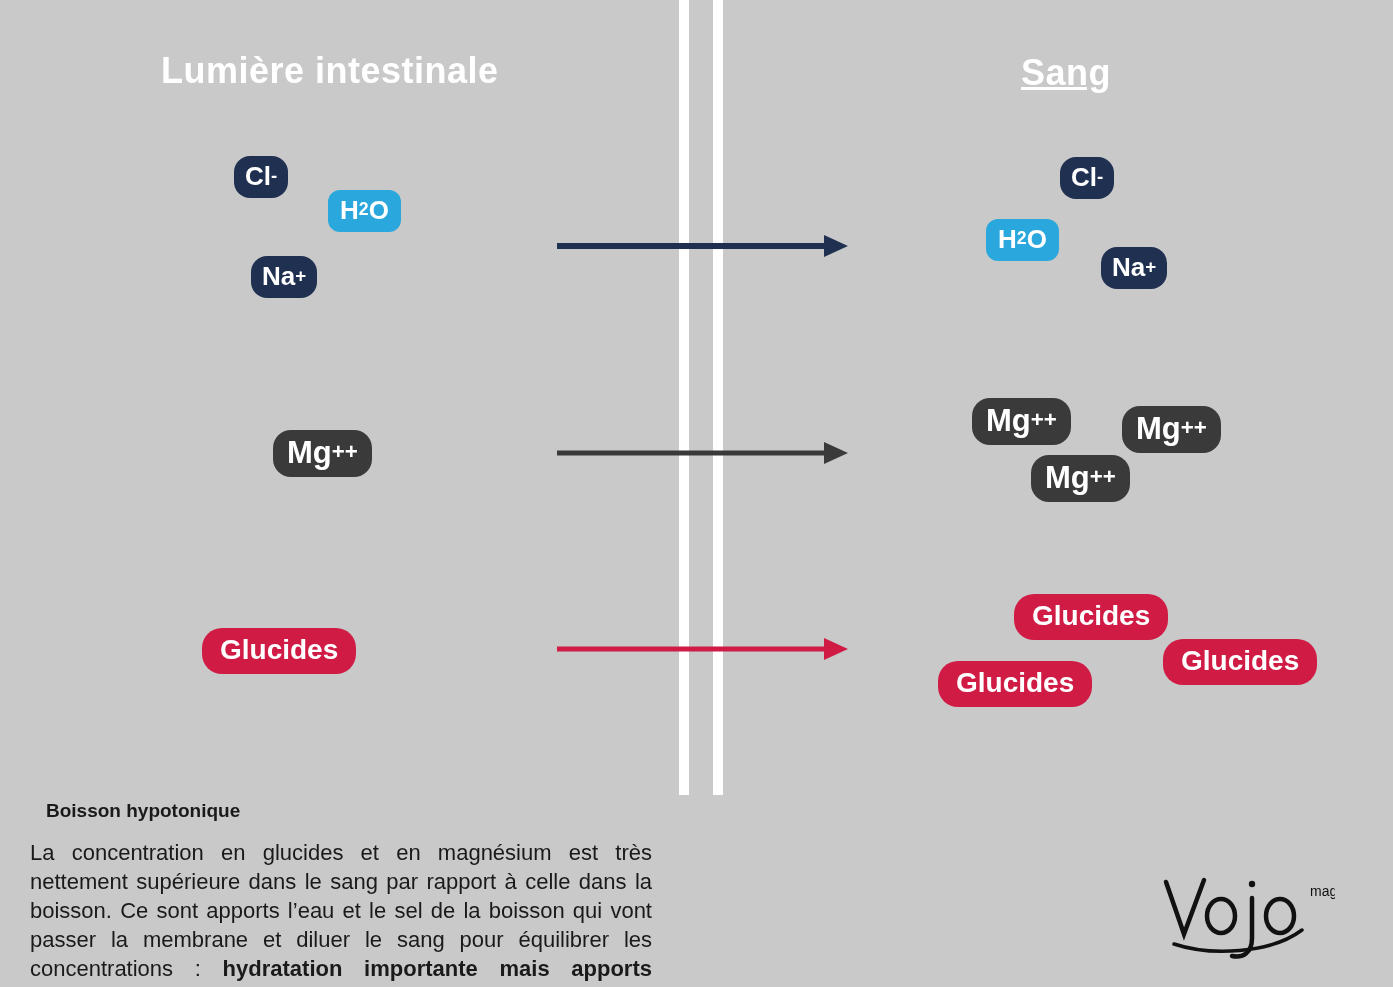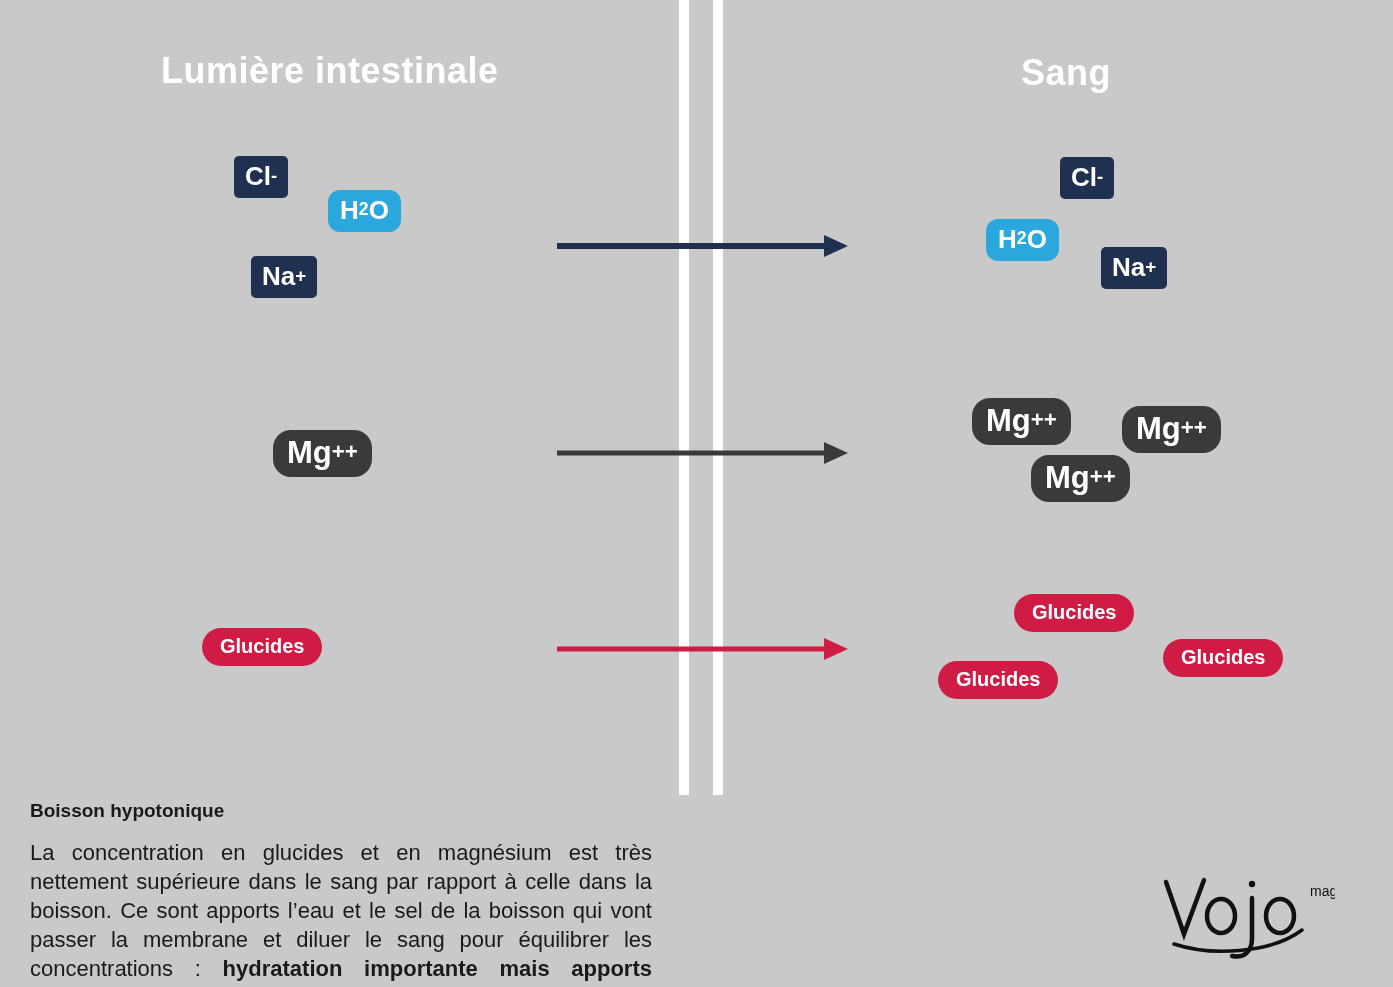--- a/index.html
+++ b/index.html
@@ -35,56 +35,56 @@
   
   .col-title {
     position: absolute;
     color: #ffffff;
     font-size: 36px;
     font-weight: bold;
     letter-spacing: 0.5px;
     white-space: nowrap;
   }
   .col-title.left  { left: 161px; top: 50px; }
-  .col-title.right { left: 1021px; top: 52px; }
+  .col-title.right { left: 1021px; top: 52px; text-decoration: underline; }
 
   
   .chip {
     position: absolute;
     color: #ffffff;
     font-weight: bold;
     white-space: nowrap;
     display: flex;
     align-items: center;
     justify-content: center;
     line-height: 1;
     box-sizing: border-box;
   }
   .chip.ion {          
     background: #1f3050;
-    border-radius: 5px;
+    border-radius: 16px;
     font-size: 26px;
     padding: 7px 11px 9px 11px;
   }
   .chip.water {        
     background: #2aa8dd;
     border-radius: 12px;
     font-size: 26px;
     padding: 7px 12px 9px 12px;
   }
   .chip.mg {           
     background: #3a3a3a;
     border-radius: 18px;
     font-size: 31px;
     padding: 7px 14px 9px 14px;
   }
   .chip.gluc {         
     background: #d01c45;
     border-radius: 20px;
-    font-size: 20px;
+    font-size: 28px;
     padding: 8px 18px 10px 18px;
   }
   .chip sub {
     font-size: 0.68em;
     vertical-align: -0.22em;
     line-height: 1;
   }
   .chip sup {
     font-size: 0.72em;
     vertical-align: 0.42em;
@@ -100,21 +100,21 @@
   
   .caption {
     position: absolute;
     left: 30px;
     width: 622px;
     color: #1a1a1a;
   }
   .caption-title {
     font-size: 19px;
     font-weight: bold;
-    margin: 0 0 16px 0;
+    margin: 0 0 16px 16px;
   }
   .caption-body {
     font-size: 22px;
     line-height: 29px;
     text-align: justify;
     margin: 0;
   }
   .caption-body b { font-weight: bold; }
 
   

